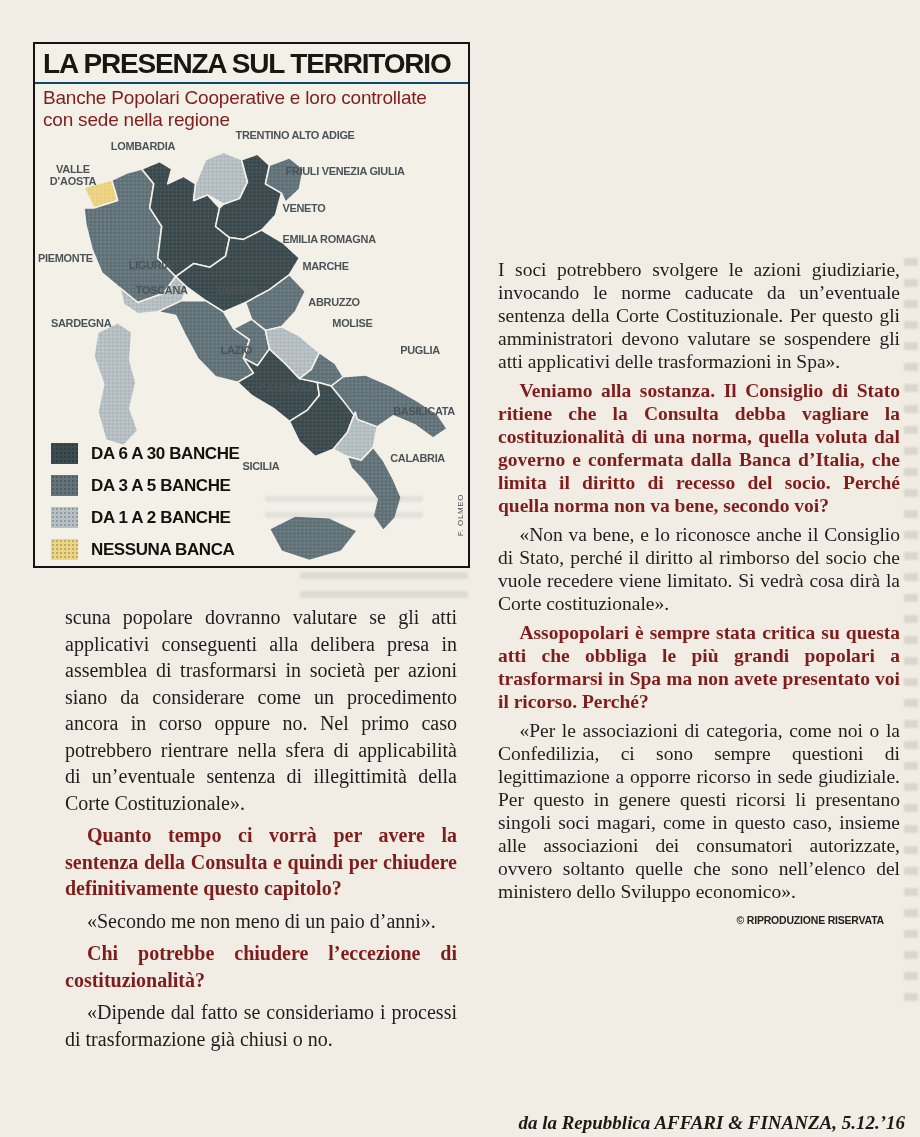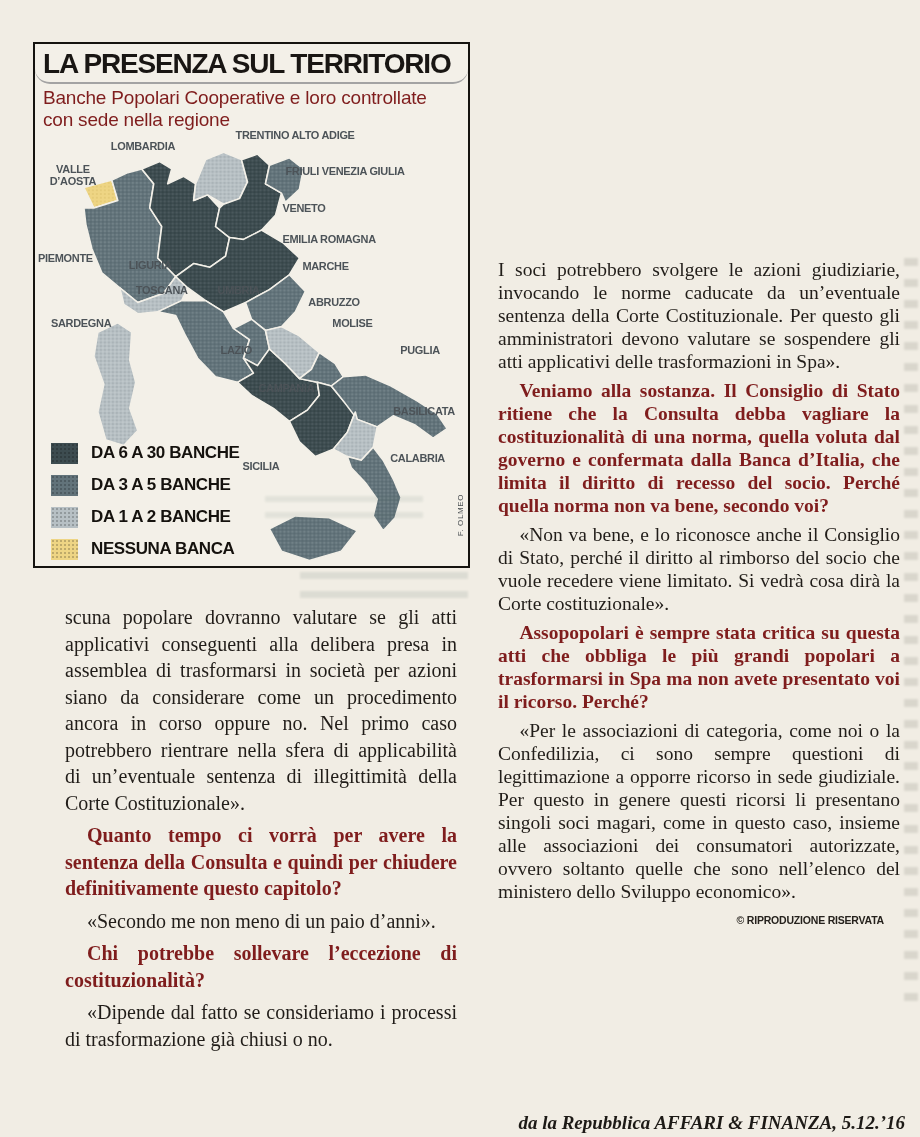--- a/index.html
+++ b/index.html
@@ -10,38 +10,38 @@
     color:#211d19;
   }
   
   .infobox{
     position:absolute;left:33px;top:42px;width:437px;height:526px;
     border:2px solid #15130f;background:#f3f0e8;box-sizing:border-box;
   }
   .infobox-title{
     font-family:"Liberation Sans", sans-serif;font-weight:bold;
     font-size:28px;letter-spacing:-1.2px;line-height:36px;
-    padding:2px 8px 0 8px;border-bottom:2px solid #a3a3a3;
-    color:#191613;white-space:nowrap;border-radius:15px;
+    padding:2px 8px 0 8px;border-bottom:2px solid #0c4a6e;
+    color:#191613;white-space:nowrap;
   }
   .infobox-subtitle{
     font-family:"Liberation Sans", sans-serif;
     font-size:19px;line-height:22px;letter-spacing:-0.2px;
     padding:3px 10px 2px 8px;color:#7f1d1d;
   }
   .map-wrap{position:absolute;left:1px;top:86px;width:381px;height:436px;}
   .map-wrap svg{display:block;width:433px;height:436px;}
   .map-label{
     font-family:"Liberation Sans", sans-serif;font-weight:bold;
     font-size:11px;fill:#4c5358;letter-spacing:-0.3px;
   }
   .legend{
     position:absolute;left:16px;top:399px;display:flex;flex-direction:column;gap:11px;
   }
-  .legend-row{display:flex;gap:13px;}
+  .legend-row{display:flex;align-items:center;gap:13px;}
   .legend-swatch{
     width:27px;height:21px;flex:0 0 auto;
     background-image:radial-gradient(rgba(0,0,0,0.20) 1px, transparent 1.3px);
     background-size:4px 4px;
   }
   .legend-label{
     font-family:"Liberation Sans", sans-serif;font-weight:bold;
     font-size:17px;letter-spacing:-0.4px;color:#15120e;white-space:nowrap;
   }
   .map-credit{
@@ -182,21 +182,21 @@
     </div>
   </div>
 
   <div class="map-credit">F. OLMEO</div>
 </div>
 
 <div class="col col-left" lang="it">
   <p class="lead">scuna popolare dovranno valutare se gli atti applicativi conseguenti alla delibera presa in assemblea di trasformarsi in società per azioni siano da considerare come un procedimento ancora in corso oppure no. Nel primo caso potrebbero rientrare nella sfera di applicabilità di un’eventuale sentenza di illegittimità della Corte Costituzionale».</p>
   <p class="bold">Quanto tempo ci vorrà per avere la sentenza della Consulta e quindi per chiudere definitivamente questo capitolo?</p>
   <p>«Secondo me non meno di un paio d’anni».</p>
-  <p class="bold">Chi potrebbe sollevare l’eccezione di costituzionalità?</p>
+  <p class="bold">Chi potrebbe chiudere l’eccezione di costituzionalità?</p>
   <p>«Dipende dal fatto se consideriamo i processi di trasformazione già chiusi o no.</p>
 </div>
 
 <div class="col col-right" lang="it">
   <p class="lead">I soci potrebbero svolgere le azioni giudiziarie, invocando le norme caducate da un’eventuale sentenza della Corte Costituzionale. Per questo gli amministratori devono valutare se sospendere gli atti applicativi delle trasformazioni in Spa».</p>
   <p class="bold">Veniamo alla sostanza. Il Consiglio di Stato ritiene che la Consulta debba vagliare la costituzionalità di una norma, quella voluta dal governo e confermata dalla Banca d’Italia, che limita il diritto di recesso del socio. Perché quella norma non va bene, secondo voi?</p>
   <p>«Non va bene, e lo riconosce anche il Consiglio di Stato, perché il diritto al rimborso del socio che vuole recedere viene limitato. Si vedrà cosa dirà la Corte costituzionale».</p>
   <p class="bold">Assopopolari è sempre stata critica su questa atti che obbliga le più grandi popolari a trasformarsi in Spa ma non avete presentato voi il ricorso. Perché?</p>
   <p>«Per le associazioni di categoria, come noi o la Confedilizia, ci sono sempre questioni di legittimazione a opporre ricorso in sede giudiziale. Per questo in genere questi ricorsi li presentano singoli soci magari, come in questo caso, insieme alle associazioni dei consumatori autorizzate, ovvero soltanto quelle che sono nell’elenco del ministero dello Sviluppo economico».</p>
   <p class="copyright">© RIPRODUZIONE RISERVATA</p>

